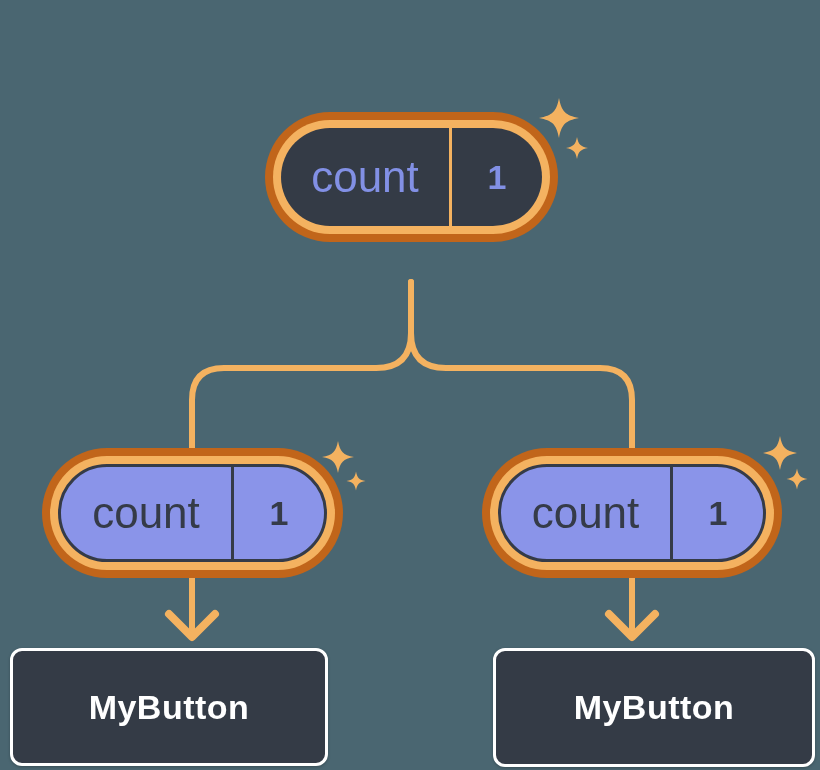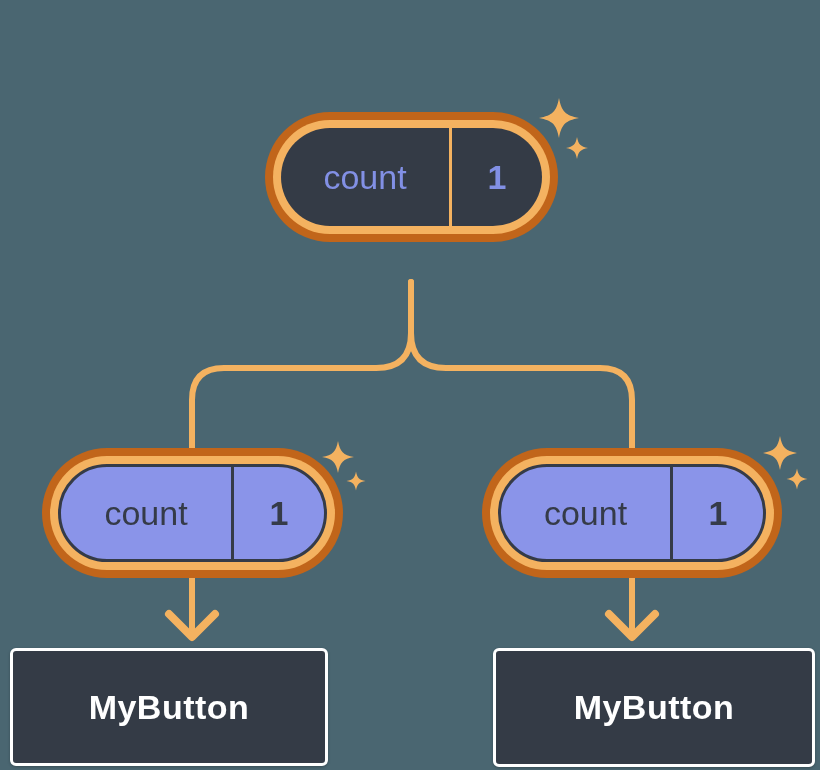--- a/index.html
+++ b/index.html
@@ -26,21 +26,21 @@
     border:3px solid #FFFFFF;
     box-sizing:border-box;
     box-shadow:0 1px 3px rgba(0,0,0,0.25);
   }
   .root-node { left:157px; top:12px; width:506px; height:270px; border-radius:16px; }
   .root-title {
     margin-top:24px; text-align:center;
     color:#FFFFFF; font-size:36px; font-weight:600; letter-spacing:0.5px;
   }
   .child-node {
-    top:648px; height:118px; border-radius:6px;
+    top:648px; height:118px; border-radius:12px;
     display:flex; align-items:center; justify-content:center;
     color:#FFFFFF; font-size:34px; font-weight:600; letter-spacing:0.5px;
   }
   .child-node.left  { left:10px;  width:318px; }
   .child-node.right { left:493px; width:322px; height:119px; }
 
   .pill {
     position:absolute; z-index:2;
     border-radius:999px; background:#C1651A;
     padding:8px; box-sizing:border-box;
@@ -60,21 +60,21 @@
 
   .child-pill { top:448px; width:301px; height:130px; }
   .child-pill.left  { left:42px; }
   .child-pill.right { left:482px; width:300px; }
   .child-pill .pill-core { background:#8A94E9; border:3px solid #353B48; }
   .child-pill .cell-key, .child-pill .cell-value { color:#353B48; }
   .child-pill .divider { background:#353B48; }
 
   .cell-key {
     flex:1; display:flex; align-items:center; justify-content:center;
-    font-size:34px;
+    font-size:44px;
   }
   .divider { width:3px; }
   .cell-value {
     width:90px; display:flex; align-items:center; justify-content:center;
     font-size:34px; font-weight:bold;
   }
 </style>
 </head>
 <body>
 

